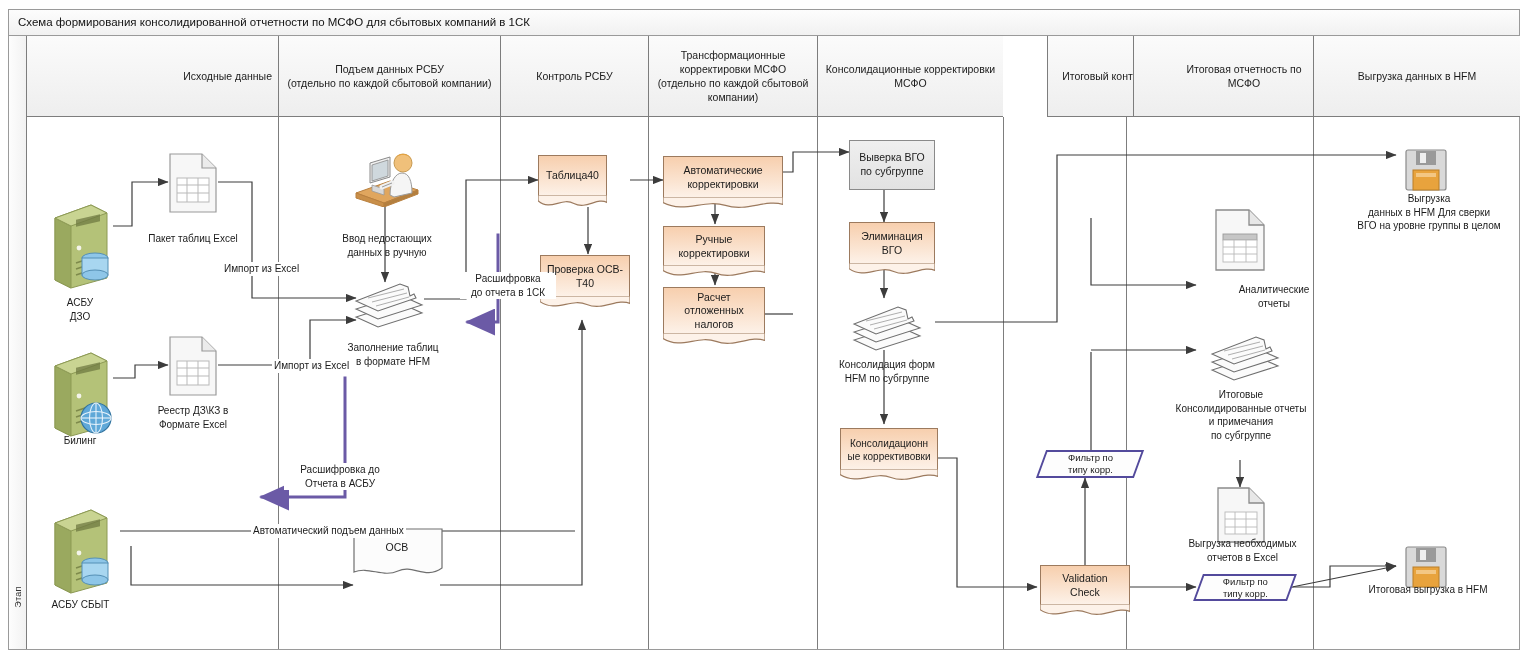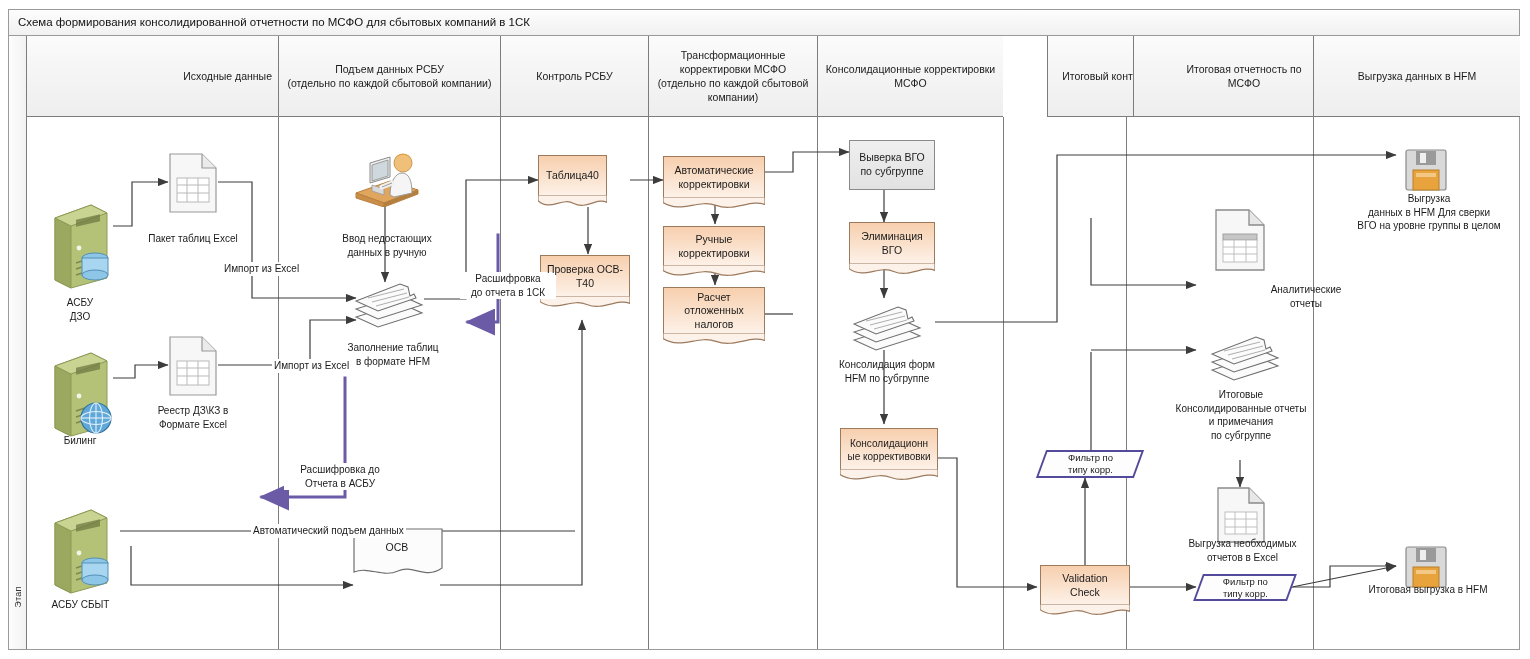--- a/index.html
+++ b/index.html
@@ -330,21 +330,21 @@
   </div>
 
   <div class="node doc" style="left:540px;top:255px;width:90px;height:42px;white-space:pre-line;">
     <svg class="wave" viewBox="0 0 100 16" preserveAspectRatio="none">
       <path d="M0,0 V6 C18,18 34,2 52,9 C70,16 86,2 100,8 V0 Z" fill="#fdf2e9" stroke="#9c7a5e" stroke-width="1.2" vector-effect="non-scaling-stroke"></path>
     </svg>
     <span style="position:relative;z-index:2;">Проверка ОСВ-
 Т40</span>
   </div>
 
-  <div class="node doc" style="left:663px;top:156px;width:102px;height:42px;white-space:pre-line;text-align:center;">
+  <div class="node doc" style="left:663px;top:156px;width:120px;height:42px;white-space:pre-line;text-align:center;">
     <svg class="wave" viewBox="0 0 100 16" preserveAspectRatio="none">
       <path d="M0,0 V6 C18,18 34,2 52,9 C70,16 86,2 100,8 V0 Z" fill="#fdf2e9" stroke="#9c7a5e" stroke-width="1.2" vector-effect="non-scaling-stroke"></path>
     </svg>
     <span style="position:relative;z-index:2;">Автоматические
 корректировки</span>
   </div>
 
   <div class="node doc" style="left:663px;top:226px;width:102px;height:40px;white-space:pre-line;">
     <svg class="wave" viewBox="0 0 100 16" preserveAspectRatio="none">
       <path d="M0,0 V6 C18,18 34,2 52,9 C70,16 86,2 100,8 V0 Z" fill="#fdf2e9" stroke="#9c7a5e" stroke-width="1.2" vector-effect="non-scaling-stroke"></path>
@@ -420,21 +420,21 @@
       <rect x="9" y="26" width="34" height="6" fill="#c6c6c6" stroke="#9a9a9a" stroke-width=".9"></rect>
       <g stroke="#b9b9b9" stroke-width=".9" fill="#fff">
         <rect x="9" y="32" width="34" height="22"></rect>
         <line x1="9" y1="39" x2="43" y2="39"></line>
           <line x1="9" y1="46" x2="43" y2="46"></line>
         <line x1="20" y1="32" x2="20" y2="54"></line>
           <line x1="32" y1="32" x2="32" y2="54"></line>
       </g>
     </svg>
   </div>
-  <div class="cap" style="left:1252px;top:283px;width:108px;white-space:pre-line;">Аналитические
+  <div class="cap" style="left:1220px;top:283px;width:108px;white-space:pre-line;">Аналитические
 отчеты</div>
 
   <div class="ico" style="left:1208px;top:328px;">
     <svg width="74" height="56" viewBox="0 0 74 56">
       <g fill="#fbfbfb" stroke="#6f6f6f" stroke-width="1.1">
         <polygon points="4,42 26,52 70,38 48,28"></polygon>
         <polygon points="4,34 26,44 70,30 48,20"></polygon>
         <polygon points="4,26 26,36 64,23 62,19 58,21 56,12 48,9"></polygon>
       </g>
       <g stroke="#9a9a9a" stroke-width=".8">

